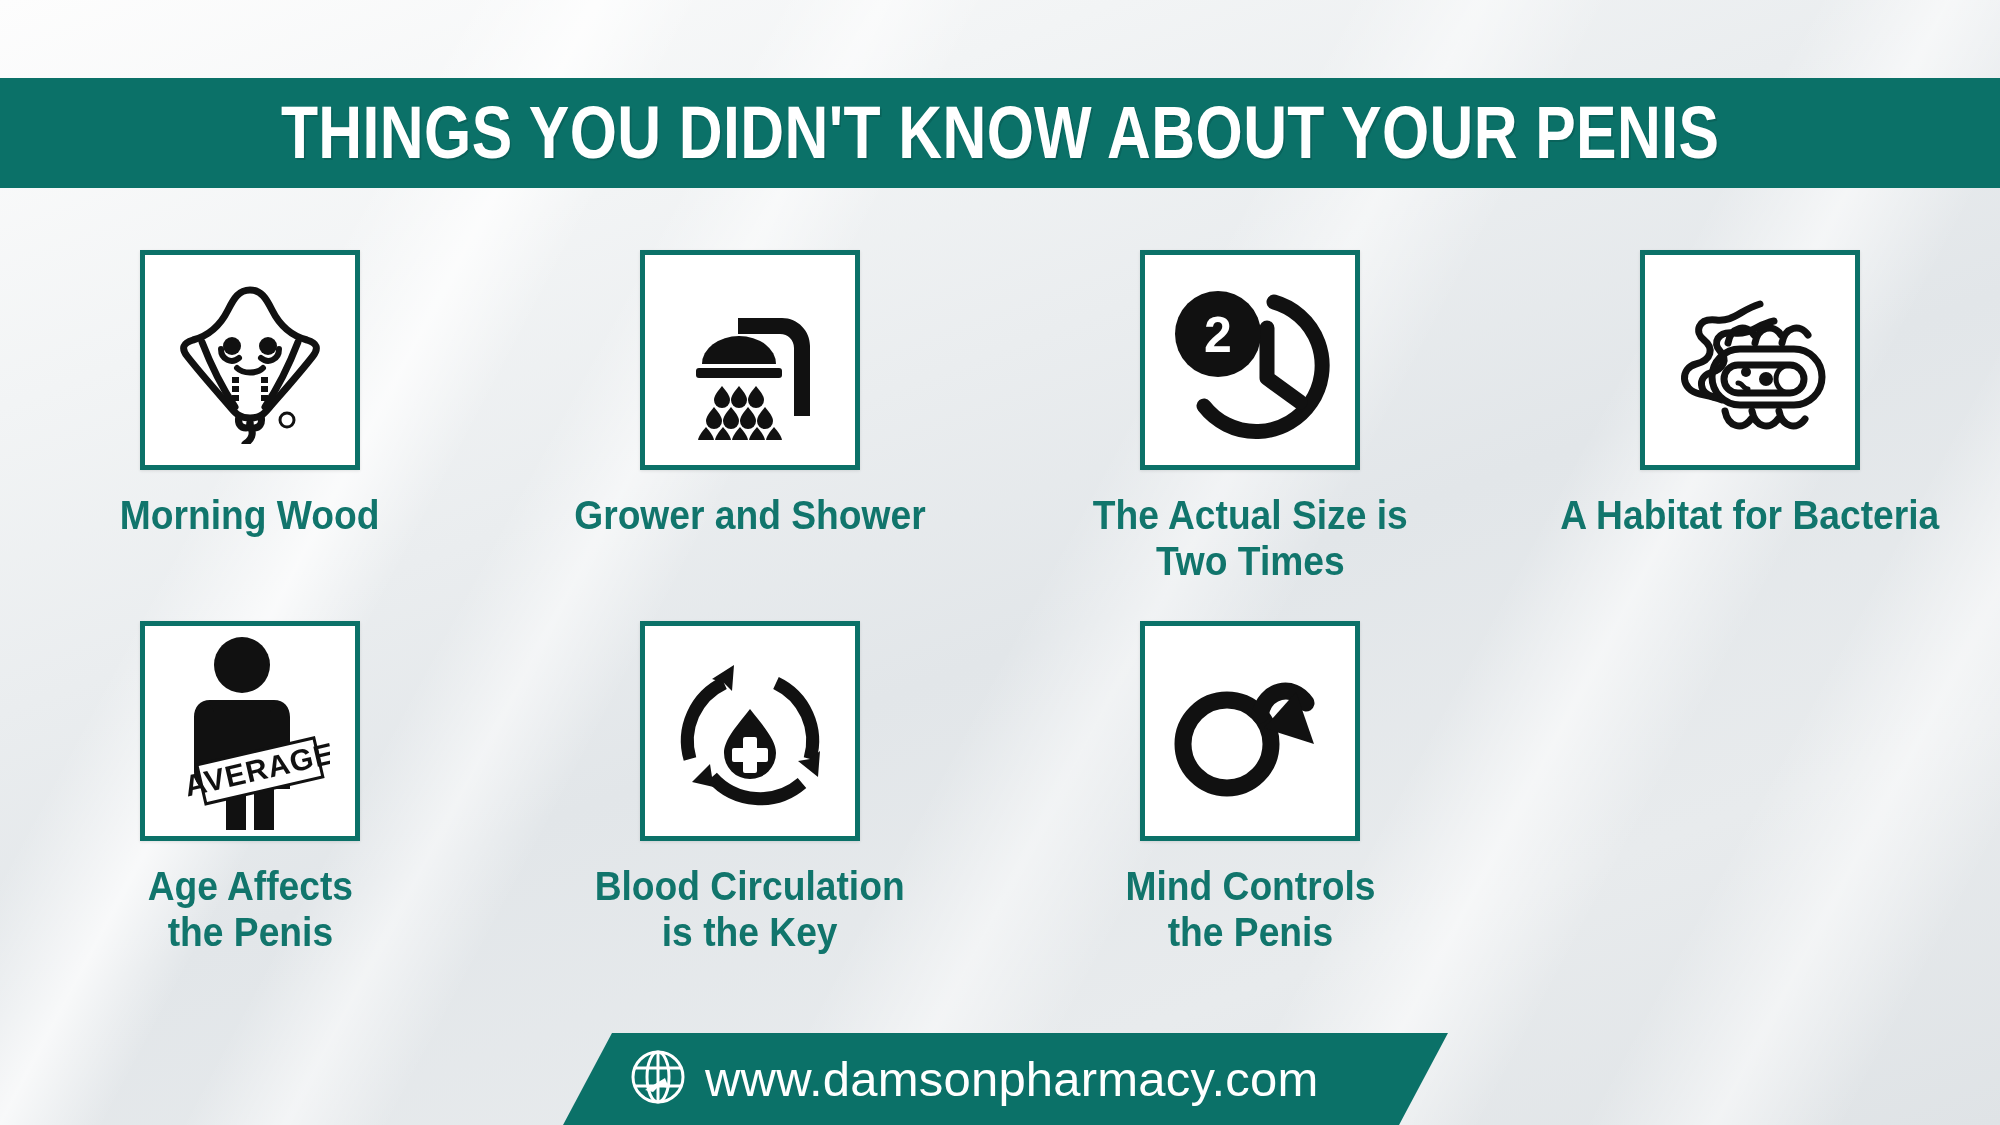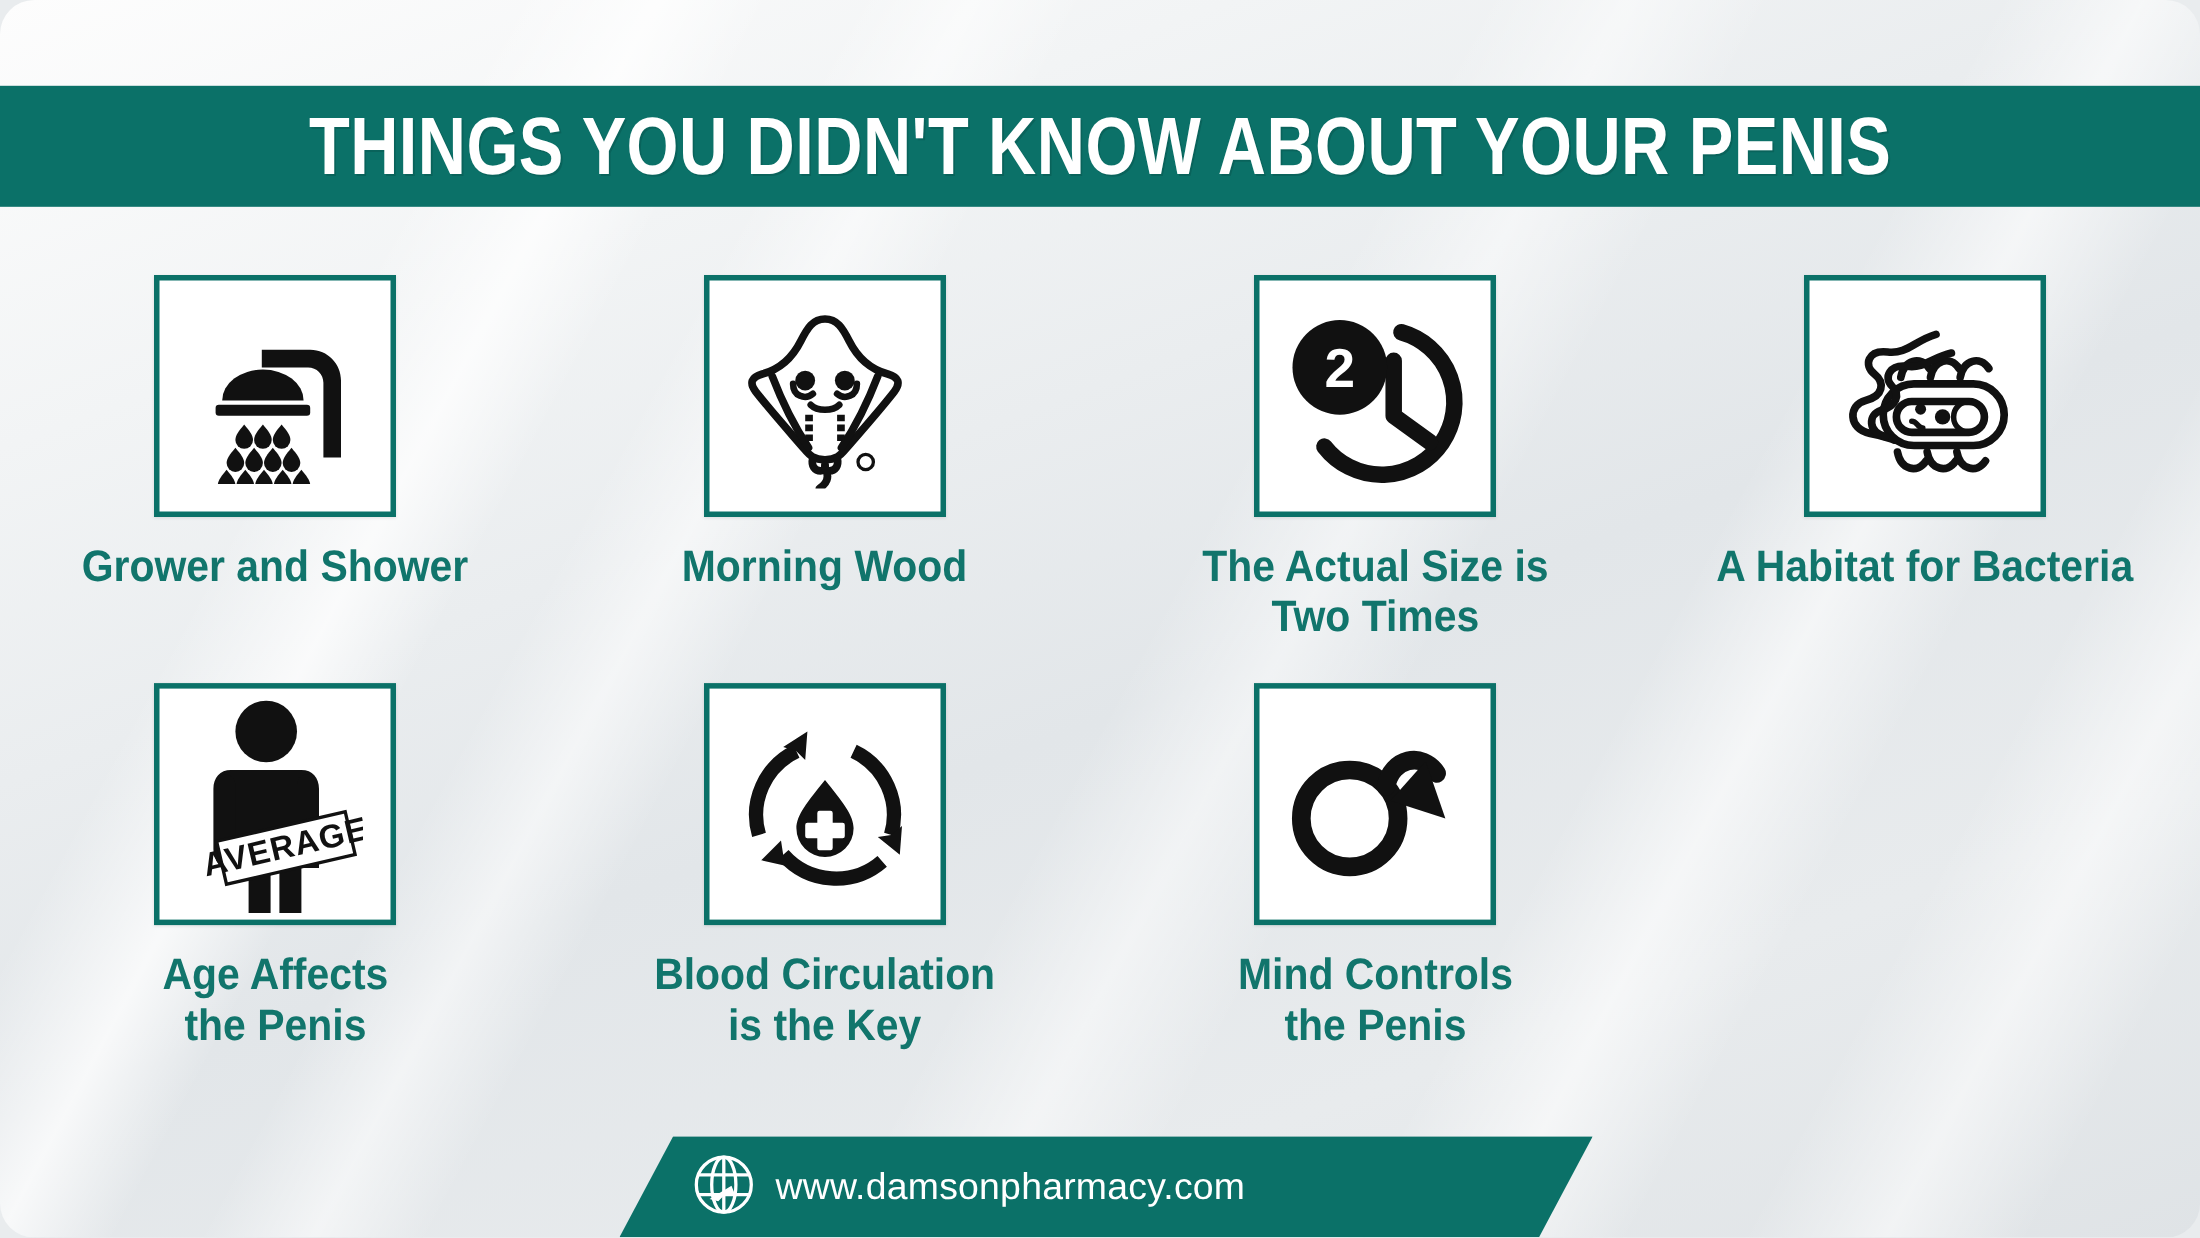--- a/index.html
+++ b/index.html
@@ -10,21 +10,20 @@
   }
   #poster{
     position:relative;width:2000px;height:1125px;overflow:hidden;
     background:
       linear-gradient(118deg, rgba(255,255,255,0) 18%, rgba(255,255,255,.75) 23%, rgba(255,255,255,0) 27%),
       linear-gradient(118deg, rgba(255,255,255,0) 30%, rgba(255,255,255,.55) 34%, rgba(255,255,255,0) 38%),
       linear-gradient(118deg, rgba(255,255,255,0) 52%, rgba(255,255,255,.5) 57%, rgba(255,255,255,0) 62%),
       linear-gradient(118deg, rgba(255,255,255,0) 70%, rgba(255,255,255,.6) 75%, rgba(255,255,255,0) 80%),
       linear-gradient(118deg, rgba(200,206,210,0) 84%, rgba(255,255,255,.55) 89%, rgba(200,206,210,0) 94%),
       linear-gradient(160deg,#fdfdfd 0%,#f2f4f5 22%,#e2e6e9 55%,#e8ebed 78%,#dfe3e6 100%);
-    border-radius: 31px;
   }
 
   
   #header-band{
     position:absolute;left:0;top:78px;width:2000px;height:110px;
     background:#0b7168;display:flex;align-items:center;justify-content:center;
   }
   #header-title{
     color:#ffffff;font-weight:bold;letter-spacing:.5px;
     font-size:74px;line-height:1;white-space:nowrap;
@@ -60,64 +59,35 @@
     position:absolute;left:0;bottom:0;width:2000px;height:92px;
   }
   #footer-band{
     position:absolute;left:563px;bottom:0;width:885px;height:92px;
     background:#0b7168;
     clip-path:polygon(49px 0, 885px 0, 836px 92px, 0 92px);
     display:flex;align-items:center;
   }
   #footer-inner{display:flex;align-items:center;gap:20px;padding-left:68px;}
   #footer-url{
-    color:#ffffff;font-size:34px;font-weight:normal;letter-spacing:.2px;
+    color:#ffffff;font-size:49px;font-weight:normal;letter-spacing:.2px;
     font-family:"Liberation Sans","DejaVu Sans",sans-serif;
     white-space:nowrap;
   }
 </style>
 </head>
 <body>
 
 <div id="poster">
 
   <div id="header-band">
     <div id="header-title">THINGS YOU DIDN'T KNOW ABOUT YOUR PENIS</div>
   </div>
 
   <div id="grid">
-
-    <div class="cell">
-      <div class="tile">
-        <span>
-          <svg width="160" height="160" viewBox="0 0 160 160" fill="#111">
-            <path d="M68 38 h44 c16 0 28 13 28 28 v70 h-16 V68 c0-8-6-14-14-14 H68 Z"></path>
-            <path d="M32 84 a37 28 0 0 1 74 0 Z"></path>
-            <rect x="26" y="88" width="86" height="10" rx="3"></rect>
-            <g>
-              <path d="M52 106 c5 6 8 10 8 14 a8 8 0 0 1-16 0 c0-4 3-8 8-14Z"></path>
-              <path d="M69 106 c5 6 8 10 8 14 a8 8 0 0 1-16 0 c0-4 3-8 8-14Z"></path>
-              <path d="M86 106 c5 6 8 10 8 14 a8 8 0 0 1-16 0 c0-4 3-8 8-14Z"></path>
-              <path d="M44 127 c5 6 8 10 8 14 a8 8 0 0 1-16 0 c0-4 3-8 8-14Z"></path>
-              <path d="M61 127 c5 6 8 10 8 14 a8 8 0 0 1-16 0 c0-4 3-8 8-14Z"></path>
-              <path d="M78 127 c5 6 8 10 8 14 a8 8 0 0 1-16 0 c0-4 3-8 8-14Z"></path>
-              <path d="M95 127 c5 6 8 10 8 14 a8 8 0 0 1-16 0 c0-4 3-8 8-14Z"></path>
-              <path d="M36 147 c5 6 8 10 8 14 a8 8 0 0 1-16 0 c0-4 3-8 8-14Z"></path>
-              <path d="M53 147 c5 6 8 10 8 14 a8 8 0 0 1-16 0 c0-4 3-8 8-14Z"></path>
-              <path d="M70 147 c5 6 8 10 8 14 a8 8 0 0 1-16 0 c0-4 3-8 8-14Z"></path>
-              <path d="M87 147 c5 6 8 10 8 14 a8 8 0 0 1-16 0 c0-4 3-8 8-14Z"></path>
-              <path d="M104 147 c5 6 8 10 8 14 a8 8 0 0 1-16 0 c0-4 3-8 8-14Z"></path>
-            </g>
-          </svg>
-        </span>
-      </div>
-      <div class="caption">
-        <div>Grower and Shower</div>
-      </div>
-    </div>
 
     <div class="cell">
       <div class="tile">
         <span>
           <svg width="150" height="168" viewBox="0 0 150 168" fill="none" stroke="#111" stroke-width="7" stroke-linecap="round" stroke-linejoin="round">
             <path d="M75 14 C64 14 59 22 53 34 C45 50 33 60 18 64 C8 67 6 72 12 80
                      C26 98 44 118 56 132 C61 138 65 142 75 142 C85 142 89 138 94 132
                      C106 118 124 98 138 80 C144 72 142 67 132 64 C117 60 105 50 97 34
                      C91 22 86 14 75 14 Z"></path>
             <path d="M27 66 C37 92 50 116 60 131"></path>
@@ -143,20 +113,49 @@
         </span>
       </div>
       <div class="caption">
         <div>Morning Wood</div>
       </div>
     </div>
 
     <div class="cell">
       <div class="tile">
         <span>
+          <svg width="160" height="160" viewBox="0 0 160 160" fill="#111">
+            <path d="M68 38 h44 c16 0 28 13 28 28 v70 h-16 V68 c0-8-6-14-14-14 H68 Z"></path>
+            <path d="M32 84 a37 28 0 0 1 74 0 Z"></path>
+            <rect x="26" y="88" width="86" height="10" rx="3"></rect>
+            <g>
+              <path d="M52 106 c5 6 8 10 8 14 a8 8 0 0 1-16 0 c0-4 3-8 8-14Z"></path>
+              <path d="M69 106 c5 6 8 10 8 14 a8 8 0 0 1-16 0 c0-4 3-8 8-14Z"></path>
+              <path d="M86 106 c5 6 8 10 8 14 a8 8 0 0 1-16 0 c0-4 3-8 8-14Z"></path>
+              <path d="M44 127 c5 6 8 10 8 14 a8 8 0 0 1-16 0 c0-4 3-8 8-14Z"></path>
+              <path d="M61 127 c5 6 8 10 8 14 a8 8 0 0 1-16 0 c0-4 3-8 8-14Z"></path>
+              <path d="M78 127 c5 6 8 10 8 14 a8 8 0 0 1-16 0 c0-4 3-8 8-14Z"></path>
+              <path d="M95 127 c5 6 8 10 8 14 a8 8 0 0 1-16 0 c0-4 3-8 8-14Z"></path>
+              <path d="M36 147 c5 6 8 10 8 14 a8 8 0 0 1-16 0 c0-4 3-8 8-14Z"></path>
+              <path d="M53 147 c5 6 8 10 8 14 a8 8 0 0 1-16 0 c0-4 3-8 8-14Z"></path>
+              <path d="M70 147 c5 6 8 10 8 14 a8 8 0 0 1-16 0 c0-4 3-8 8-14Z"></path>
+              <path d="M87 147 c5 6 8 10 8 14 a8 8 0 0 1-16 0 c0-4 3-8 8-14Z"></path>
+              <path d="M104 147 c5 6 8 10 8 14 a8 8 0 0 1-16 0 c0-4 3-8 8-14Z"></path>
+            </g>
+          </svg>
+        </span>
+      </div>
+      <div class="caption">
+        <div>Grower and Shower</div>
+      </div>
+    </div>
+
+    <div class="cell">
+      <div class="tile">
+        <span>
           <svg width="168" height="168" viewBox="0 0 168 168">
             <path d="M108 26 a66 66 0 1 1 -70 104" fill="none" stroke="#111" stroke-width="15" stroke-linecap="round"></path>
             <path d="M101 52 v50 l33 24" fill="none" stroke="#111" stroke-width="15" stroke-linecap="round" stroke-linejoin="round"></path>
             <circle cx="52" cy="58" r="43" fill="#111"></circle>
             <text x="52" y="76" text-anchor="middle" fill="#fff" font-family="'Liberation Sans',sans-serif" font-size="50" font-weight="bold">2</text>
           </svg>
         </span>
       </div>
       <div class="caption">
         <div>The Actual Size is</div>

